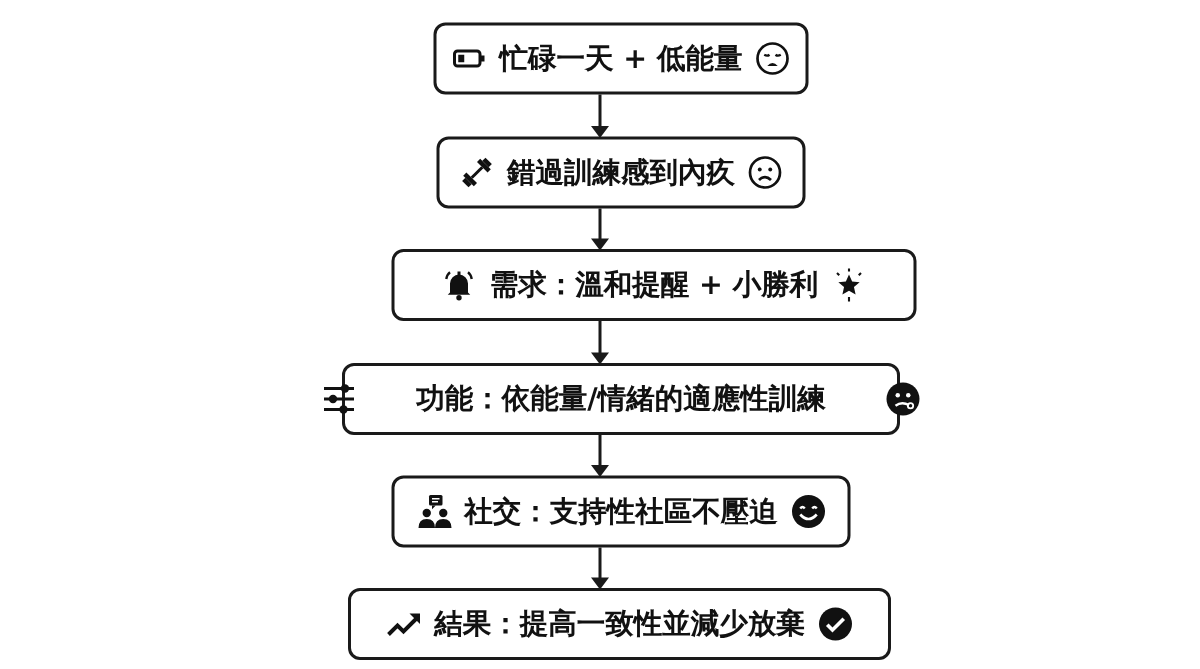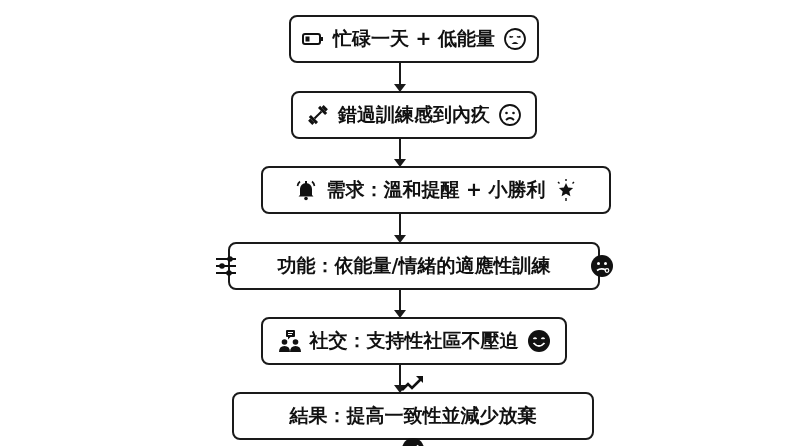--- a/index.html
+++ b/index.html
@@ -116,21 +116,21 @@
   <span class="ic">
     <svg viewBox="0 0 24 24">
         <circle cx="12" cy="12" r="11" fill="#111"></circle>
         <path d="M6.5 10 q1.5 -2 3 0 M14.5 10 q1.5 -2 3 0" fill="none" stroke="#fff" stroke-width="1.6"></path>
         <path d="M6.5 14 q5.5 6 11 0" fill="none" stroke="#fff" stroke-width="1.8"></path>
       </svg>
   </span>
 </div>
 <div class="arrow" style="top:365px; height:26px;"></div>
 
-<div class="box" style="left:218px; top:392px; width:362px; height:48px;flex-direction:column;">
+<div class="box" style="left:218px; top:392px; width:362px; height:48px;">
   <span class="ic">
     <svg viewBox="0 0 24 24">
         <path d="M1 19 l6 -6 4 4 9 -9" fill="none" stroke="#111" stroke-width="2.6"></path>
         <path d="M15 5 h7 v7z" fill="#111"></path>
       </svg>
   </span>
   <span>結果：提高一致性並減少放棄</span>
   <span class="ic">
     <svg viewBox="0 0 24 24">
         <circle cx="12" cy="12" r="11" fill="#111"></circle>

